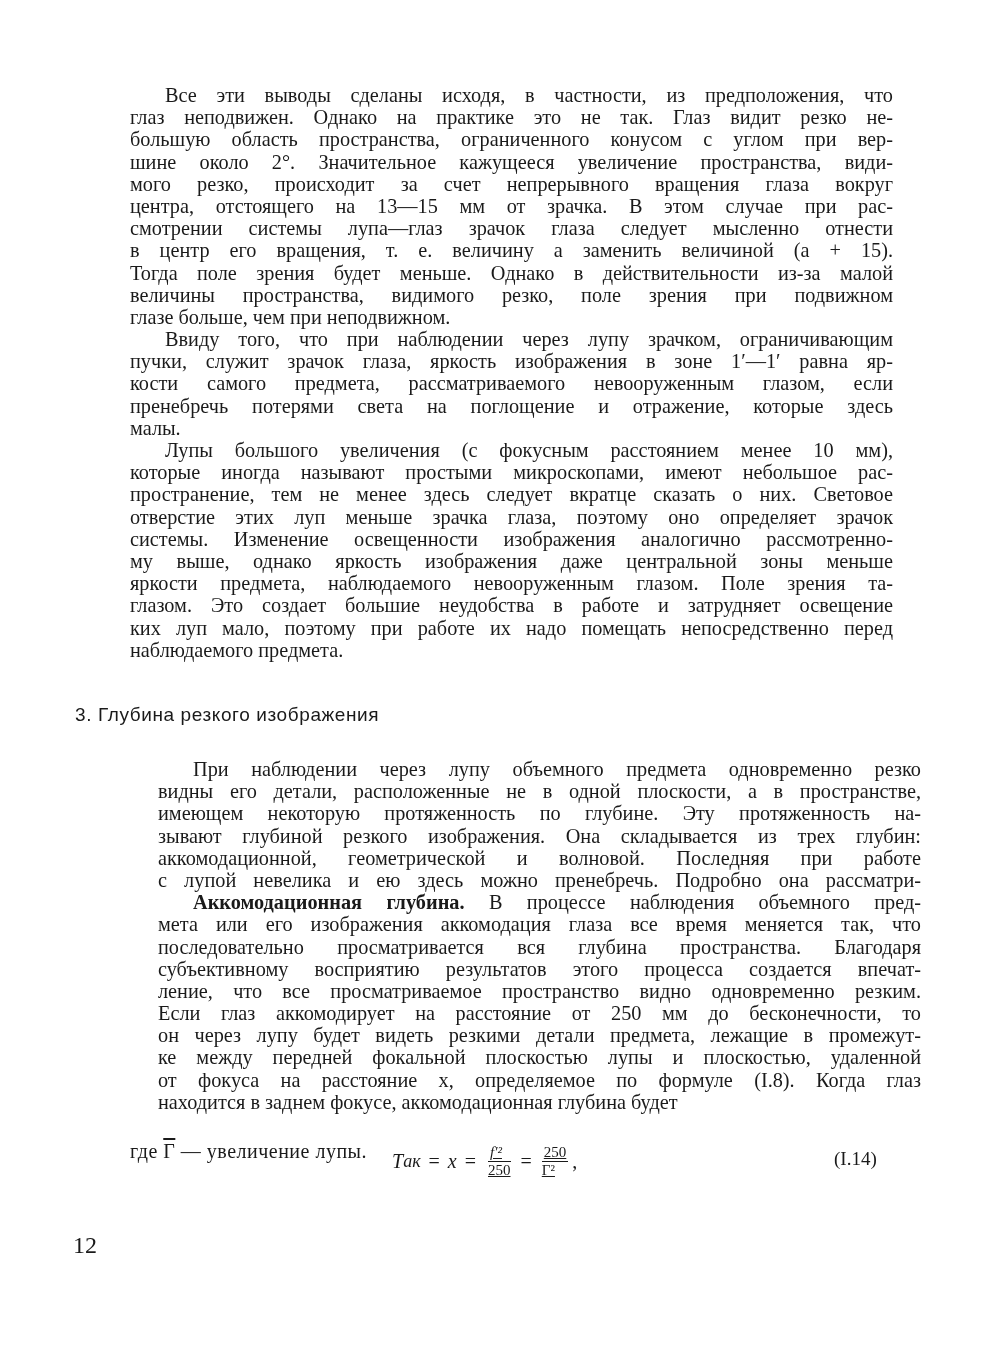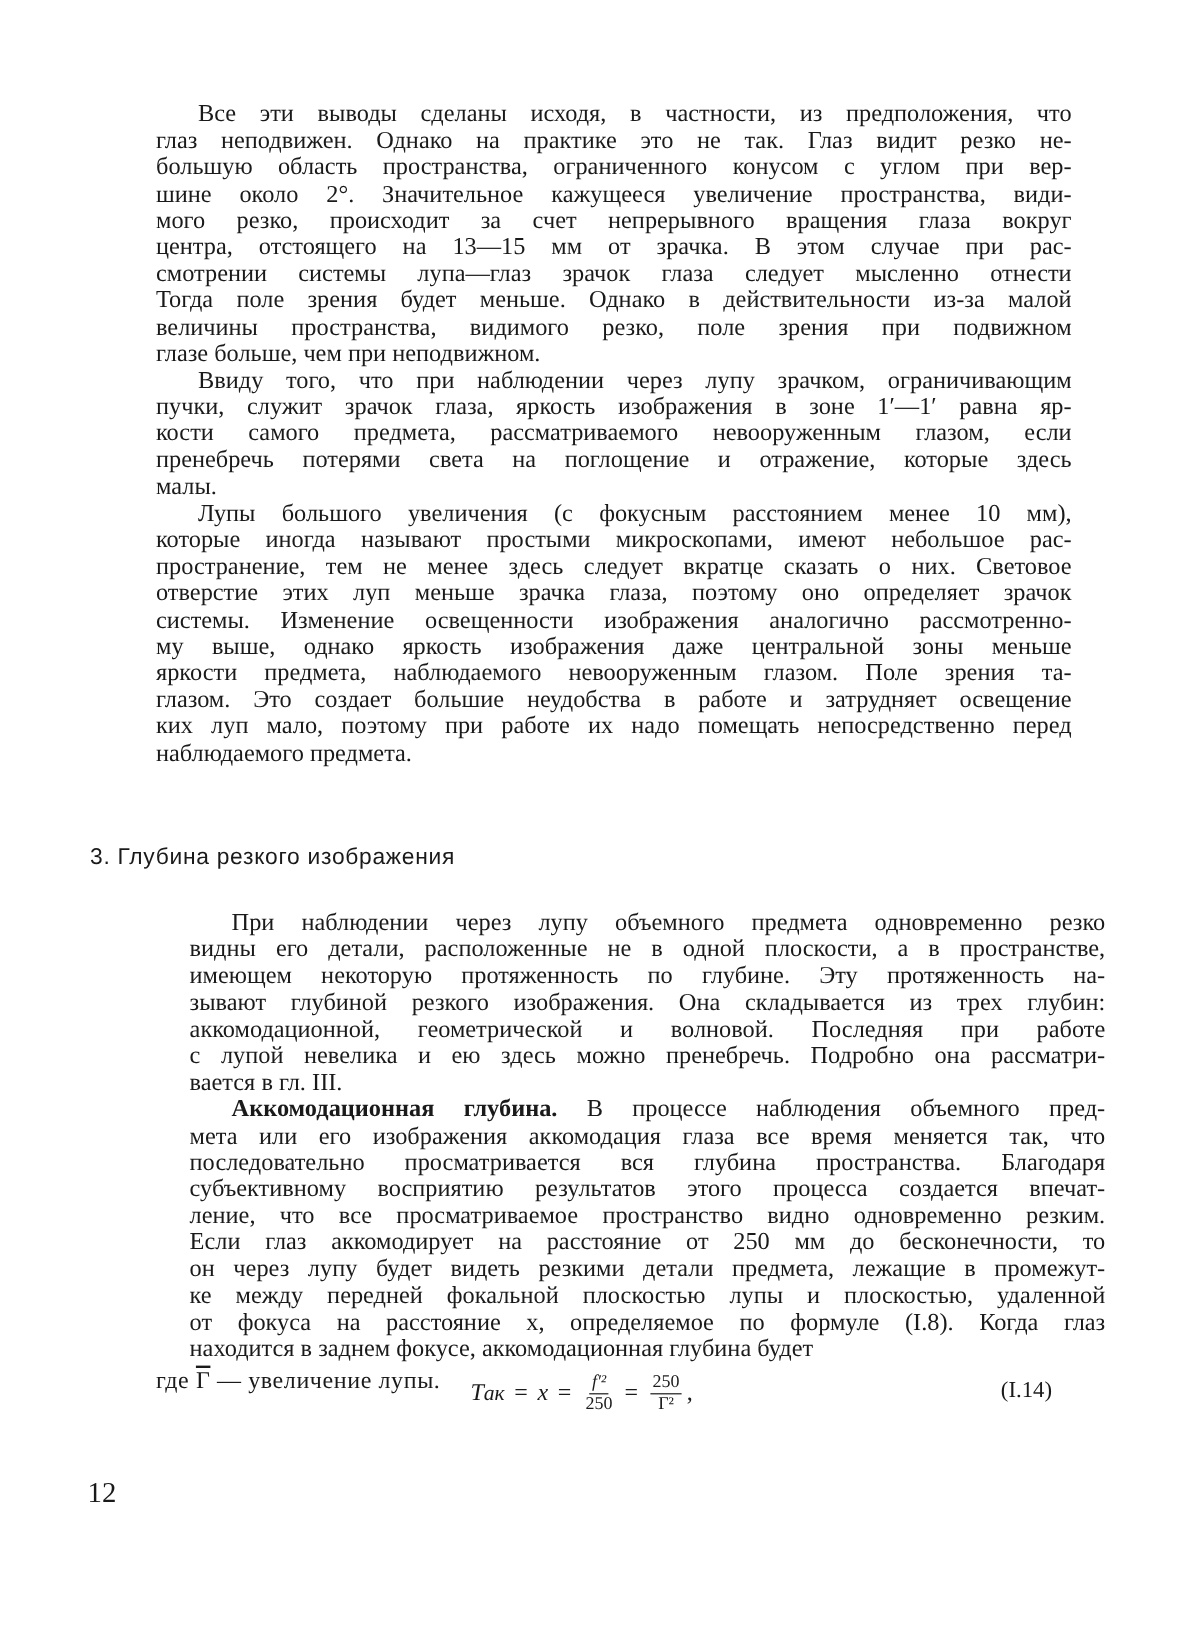--- a/index.html
+++ b/index.html
@@ -16,21 +16,21 @@
   .heading {
     position: absolute; left: 75px; top: 704px;
     font-family: "Liberation Sans", sans-serif; font-size: 19px; font-weight: normal;
     letter-spacing: 0.6px; margin: 0;
   }
   .formula {
     position: absolute; left: 392px; top: 1138px; height: 46px;
     font-family: "Liberation Serif", serif; font-size: 20px;
     display: flex; align-items: center;
   }
-  .frac { display: inline-flex; flex-direction: column; align-items: center; margin: 0 4px; font-size: 15px; line-height: 17px; }
+  .frac { display: inline-flex; flex-direction: column; margin: 0 4px; font-size: 15px; line-height: 17px; text-decoration: underline; }
   .frac .num { border-bottom: 1px solid #1a1a1a; padding: 0 2px; }
   .eqnum { position: absolute; left: 834px; top: 1148px; font-family: "Liberation Serif", serif; font-size: 19px; }
   .where { position: absolute; left: 130px; top: 1140px; font-family: "Liberation Serif", serif; font-size: 20px; letter-spacing: 0.5px; }
   .overline { text-decoration: overline; }
   .page-num { position: absolute; left: 73px; top: 1232px; font-family: "Liberation Serif", serif; font-size: 24px; }
   i, .it { font-style: italic; }
   b { font-weight: bold; }
 </style>
 </head>
 <body>
@@ -39,20 +39,21 @@
 
   <div class="text-block" id="top-block" style="top:84px;">
       <div>
         <span class="line indent">Все эти выводы сделаны исходя, в частности, из предположения, что</span>
         <span class="line">глаз неподвижен. Однако на практике это не так. Глаз видит резко не-</span>
         <span class="line">большую область пространства, ограниченного конусом с углом при вер-</span>
         <span class="line">шине около 2°. Значительное кажущееся увеличение пространства, види-</span>
         <span class="line">мого резко, происходит за счет непрерывного вращения глаза вокруг</span>
         <span class="line">центра, отстоящего на 13—15 мм от зрачка. В этом случае при рас-</span>
         <span class="line">смотрении системы лупа—глаз зрачок глаза следует мысленно отнести</span>
+        <span class="line">в центр его вращения, т. е. величину a заменить величиной (a + 15).</span>
         <span class="line">Тогда поле зрения будет меньше. Однако в действительности из-за малой</span>
         <span class="line">величины пространства, видимого резко, поле зрения при подвижном</span>
         <span class="line last">глазе больше, чем при неподвижном.</span>
       </div>
       <div>
         <span class="line indent">Ввиду того, что при наблюдении через лупу зрачком, ограничивающим</span>
         <span class="line">пучки, служит зрачок глаза, яркость изображения в зоне 1′—1′ равна яр-</span>
         <span class="line">кости самого предмета, рассматриваемого невооруженным глазом, если</span>
         <span class="line">пренебречь потерями света на поглощение и отражение, которые здесь</span>
         <span class="line last">малы.</span>
@@ -74,21 +75,20 @@
   <h3 class="heading">3. Глубина резкого изображения</h3>
 
   <div class="text-block" id="bottom-block" style="top:758px;margin-left:28px;">
       <div>
         <span class="line indent">При наблюдении через лупу объемного предмета одновременно резко</span>
         <span class="line">видны его детали, расположенные не в одной плоскости, а в пространстве,</span>
         <span class="line">имеющем некоторую протяженность по глубине. Эту протяженность на-</span>
         <span class="line">зывают глубиной резкого изображения. Она складывается из трех глубин:</span>
         <span class="line">аккомодационной, геометрической и волновой. Последняя при работе</span>
         <span class="line">с лупой невелика и ею здесь можно пренебречь. Подробно она рассматри-</span>
-        <span class="line last">вается в гл. III.</span>
       </div>
       <div>
         <span class="line indent"><b>Аккомодационная глубина. </b>В процессе наблюдения объемного пред-</span>
         <span class="line">мета или его изображения аккомодация глаза все время меняется так, что</span>
         <span class="line">последовательно просматривается вся глубина пространства. Благодаря</span>
         <span class="line">субъективному восприятию результатов этого процесса создается впечат-</span>
         <span class="line">ление, что все просматриваемое пространство видно одновременно резким.</span>
         <span class="line">Если глаз аккомодирует на расстояние от 250 мм до бесконечности, то</span>
         <span class="line">он через лупу будет видеть резкими детали предмета, лежащие в промежут-</span>
         <span class="line">ке между передней фокальной плоскостью лупы и плоскостью, удаленной</span>

